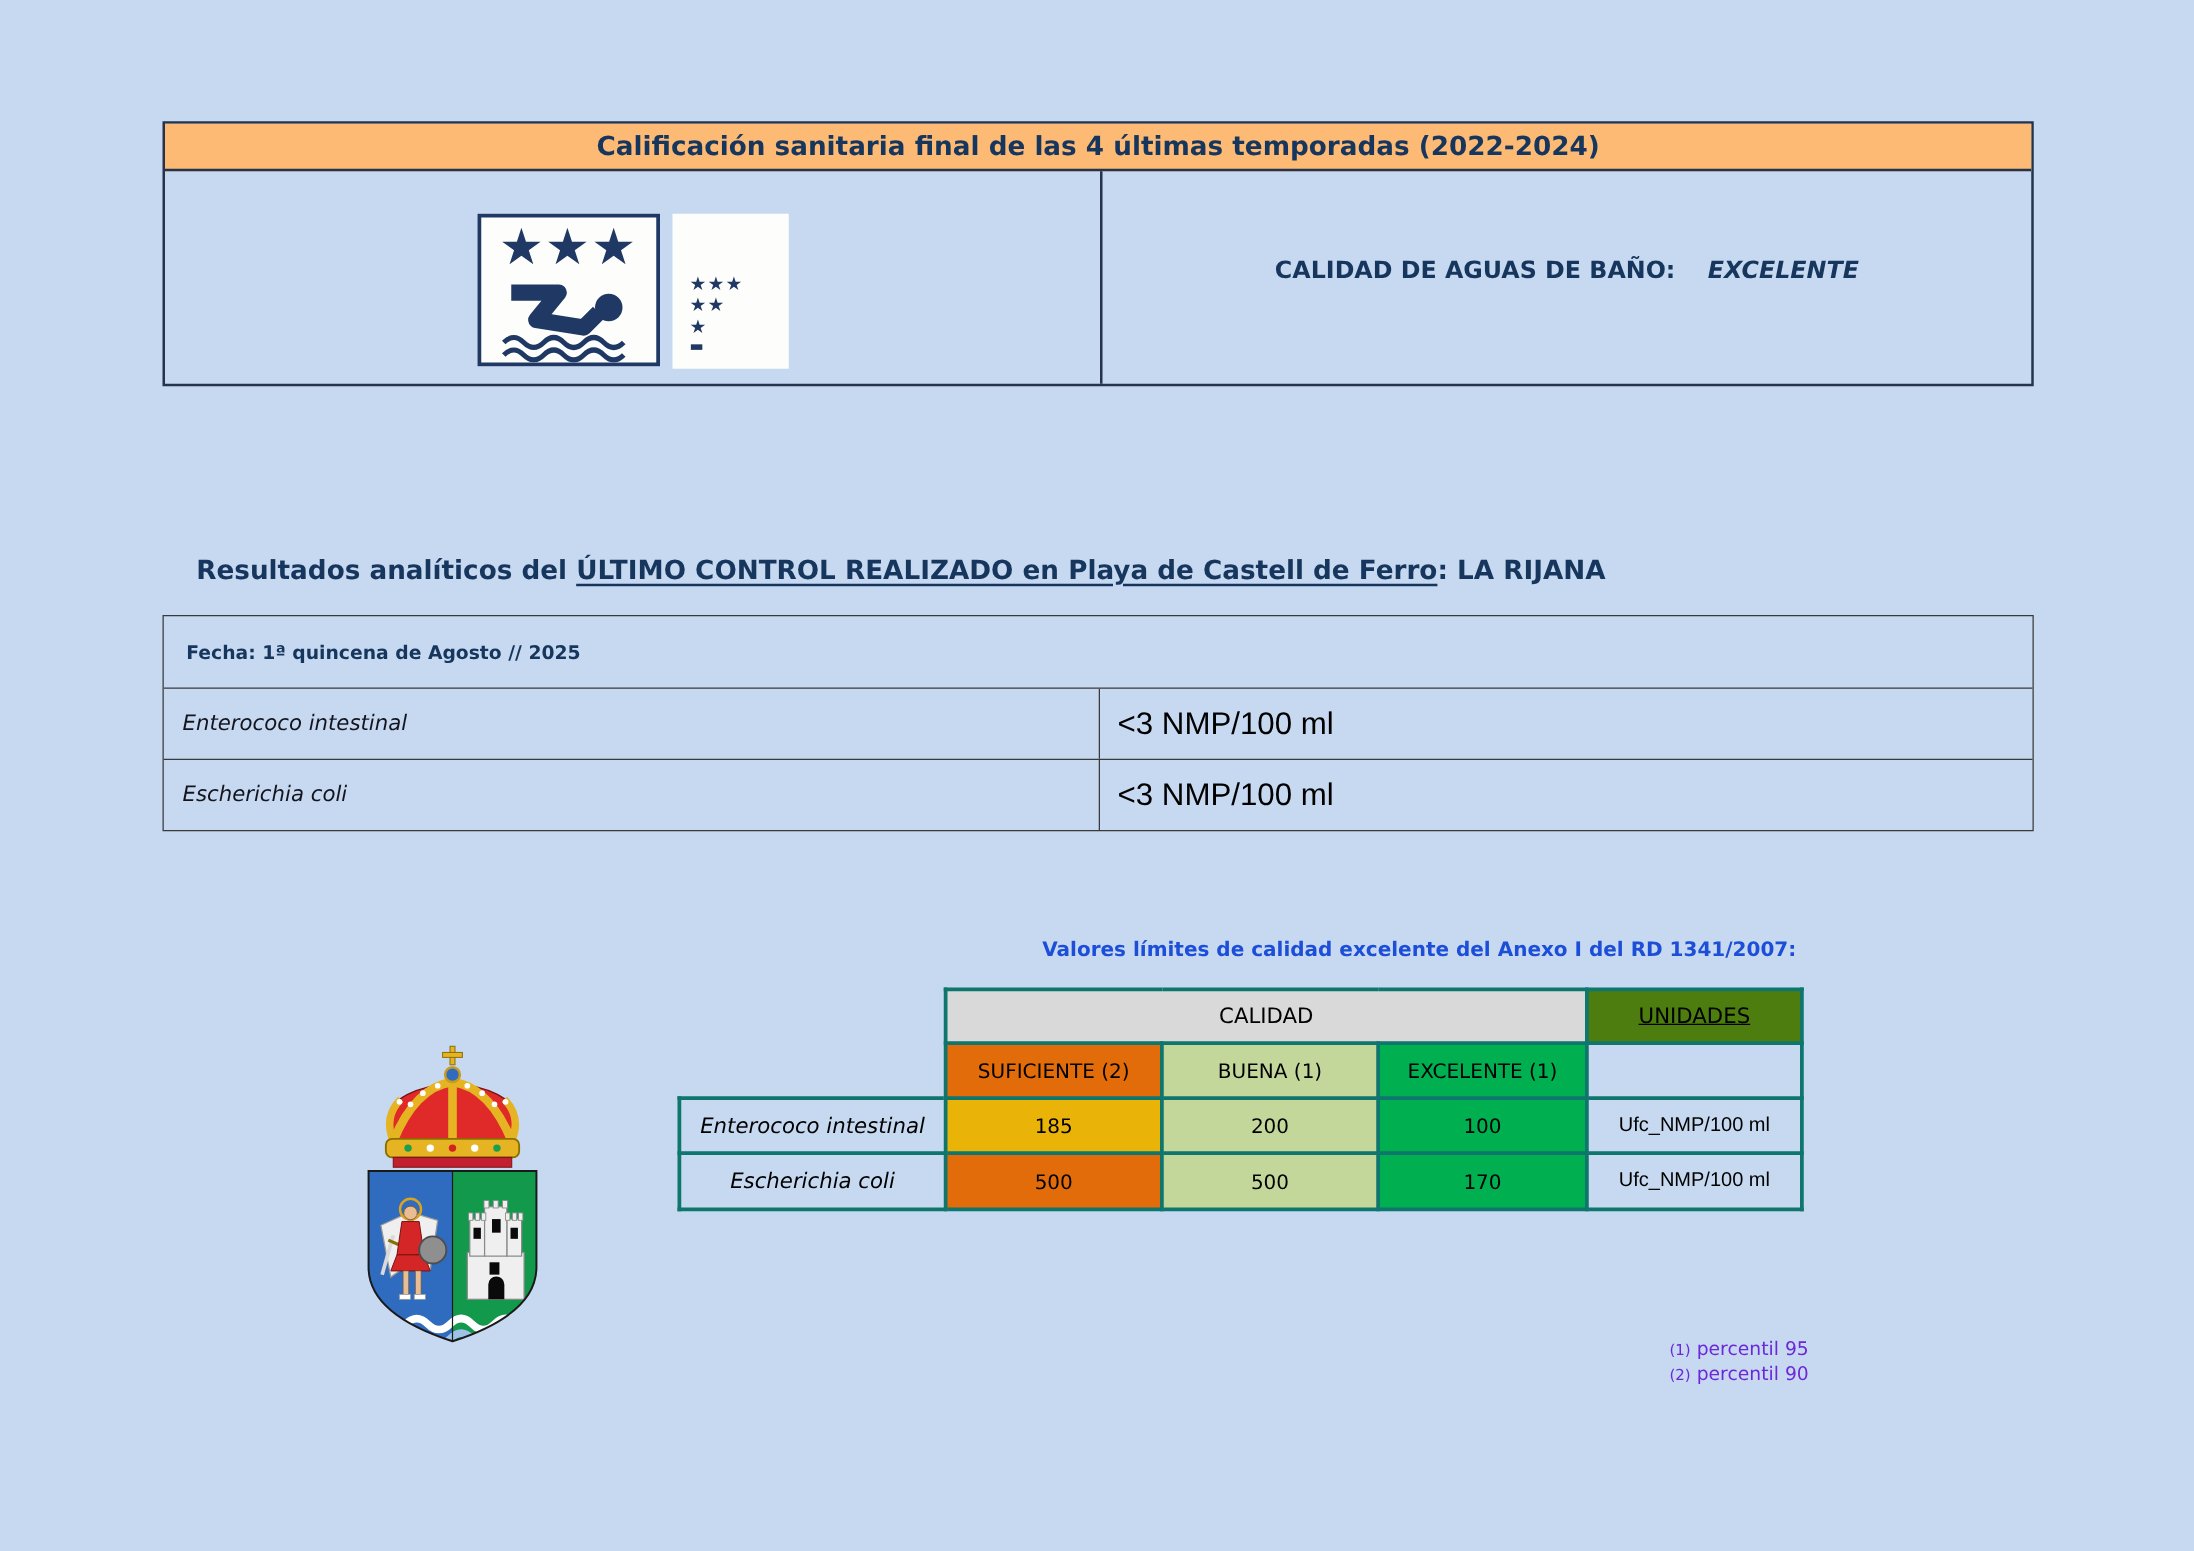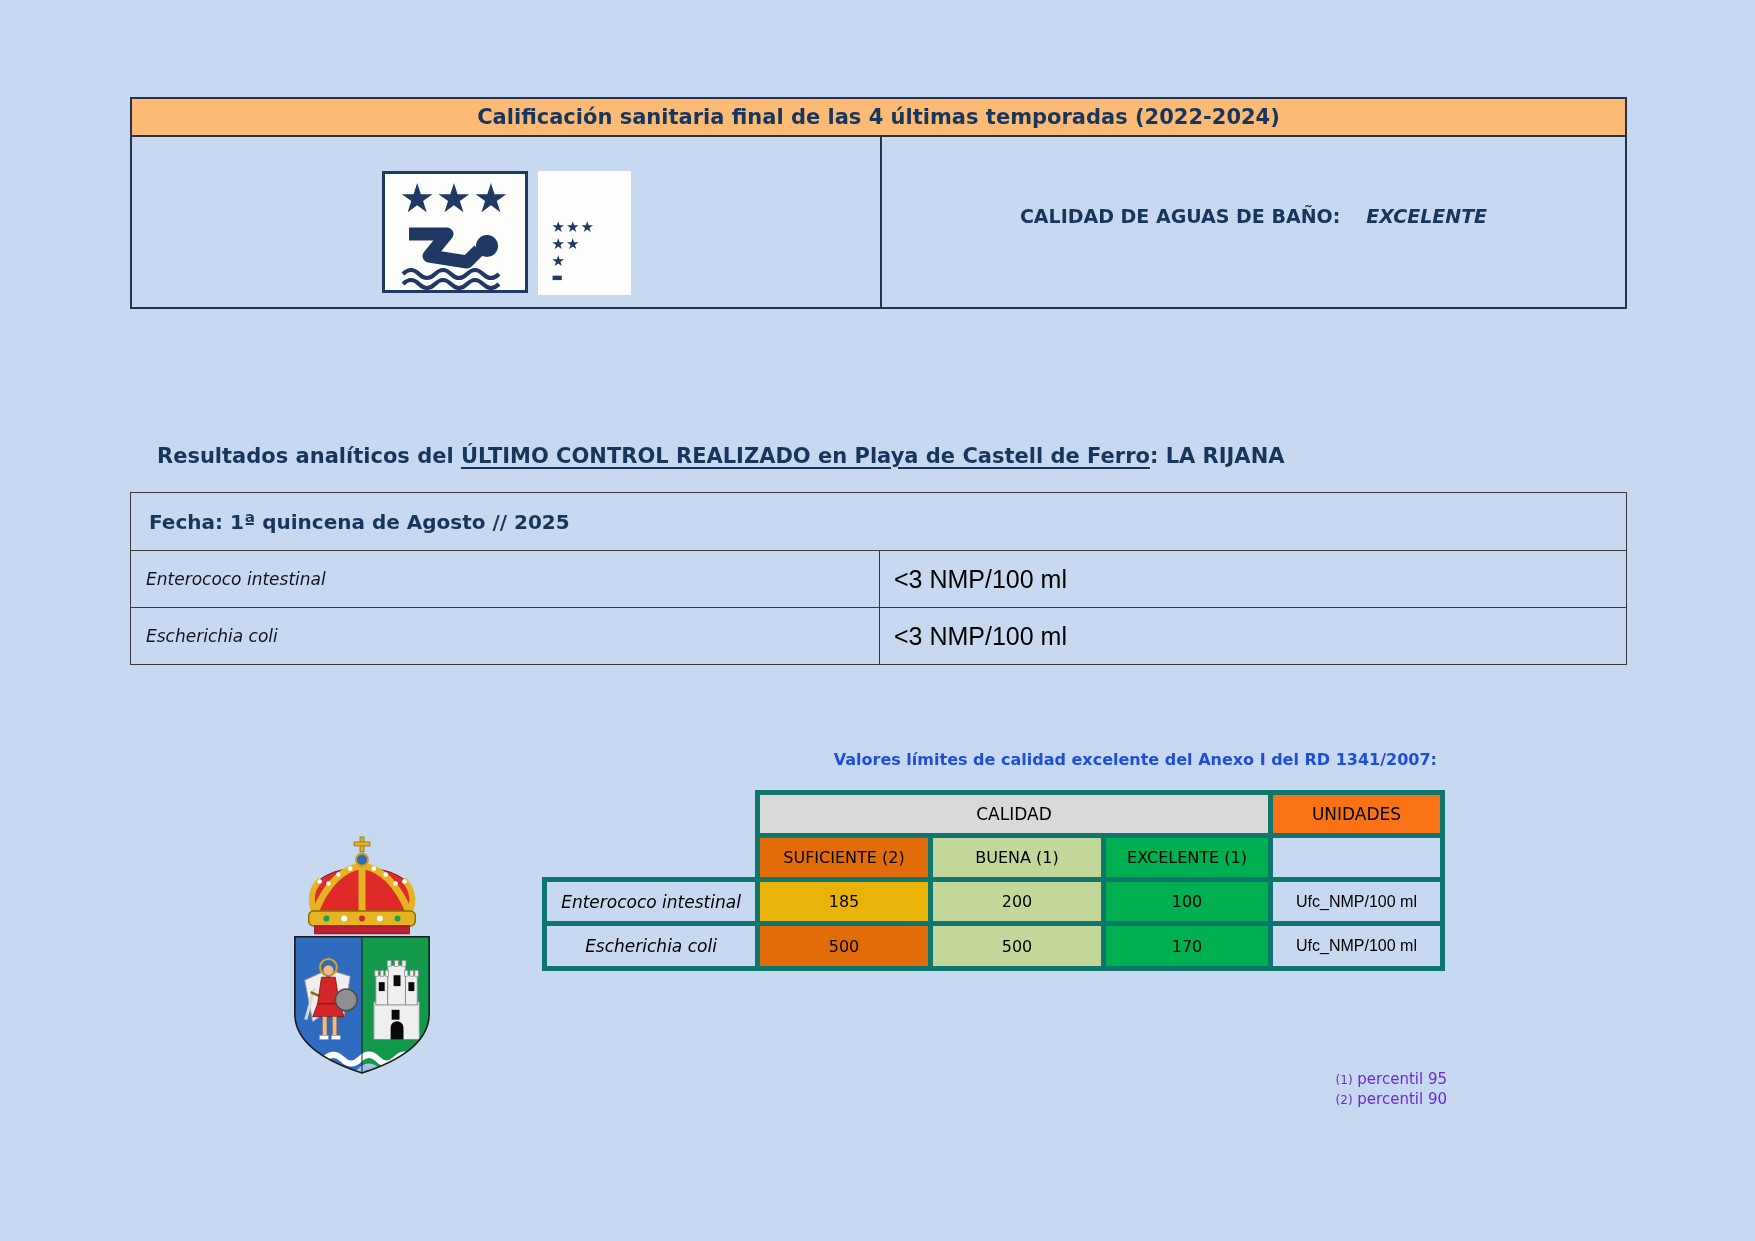--- a/index.html
+++ b/index.html
@@ -64,21 +64,21 @@
     text-underline-offset: 4px;
   }
 
   
   .results-table {
     position: absolute; left: 130px; top: 492px; width: 1497px;
     border: 1px solid #3a3a3a;
   }
   .rt-date {
     height: 57px; display: flex; align-items: center;
-    padding-left: 18px; font-size: 20px; font-weight: bold; color: #17365d;
+    padding-left: 18px; font-size: 15px; font-weight: bold; color: #17365d;
   }
   .rt-row { display: flex; height: 57px; border-top: 1px solid #3a3a3a; }
   .rt-param {
     width: 749px; border-right: 1px solid #3a3a3a;
     display: flex; align-items: center; padding-left: 15px;
     font-style: italic; font-size: 17px; color: #14141e;
   }
   .rt-value {
     flex: 1; display: flex; align-items: center; padding-left: 14px;
     font-family: "Liberation Sans", sans-serif;
@@ -92,21 +92,21 @@
   .limits-title {
     position: absolute; right: 318px; top: 750px;
     font-size: 16px; font-weight: bold; color: #1d4ed8; white-space: nowrap;
   }
   .limits-table {
     position: absolute; left: 542px; top: 790px;
     border-collapse: collapse;
     font-size: 16px; color: #000;
   }
   .limits-table td {
-    border: 5px solid #0f766e; text-align: center; vertical-align: middle;
+    border: 3px solid #0f766e; text-align: center; vertical-align: middle;
     padding: 0 4px;
   }
   .limits-table td.spacer { border: none; background: transparent; }
   .limits-table .hdr { font-size: 17px; }
   .limits-table .param { font-style: italic; font-size: 17px; background: #c6d9f1; }
   .limits-table .blue-empty { background: #c6d9f1; }
   .limits-table .unit { background: #c6d9f1; font-family: "Liberation Sans", sans-serif; }
   .col-param { width: 213px; } .col-suf { width: 173px; } .col-buena { width: 173px; }
   .col-exc { width: 167px; } .col-uni { width: 172px; }
   .row-hdr { height: 43px; } .row-cat { height: 44px; }
@@ -251,21 +251,21 @@
     <col class="col-param">
       <col class="col-suf">
       <col class="col-buena">
       <col class="col-exc">
       <col class="col-uni">
   </colgroup>
   <tbody>
       <tr class="row-hdr">
     <td class="spacer"></td>
     <td colspan="3" class="hdr" style="background-color: rgb(217, 217, 217);">CALIDAD</td>
-    <td class="hdr" style="background-color: #f97316;">UNIDADES</td>
+    <td class="hdr" style="background-color: #4d7c0f; text-decoration: underline;">UNIDADES</td>
   </tr>
   <tr class="row-cat">
     <td class="spacer"></td>
     <td style="background-color: rgb(226, 107, 10);">SUFICIENTE (2)</td>
     <td style="background-color: rgb(196, 215, 155);">BUENA (1)</td>
     <td style="background-color: rgb(0, 176, 80);">EXCELENTE (1)</td>
     <td class="blue-empty"></td>
   </tr>
   <tr class="row-data1">
     <td class="param">Enterococo intestinal</td>

